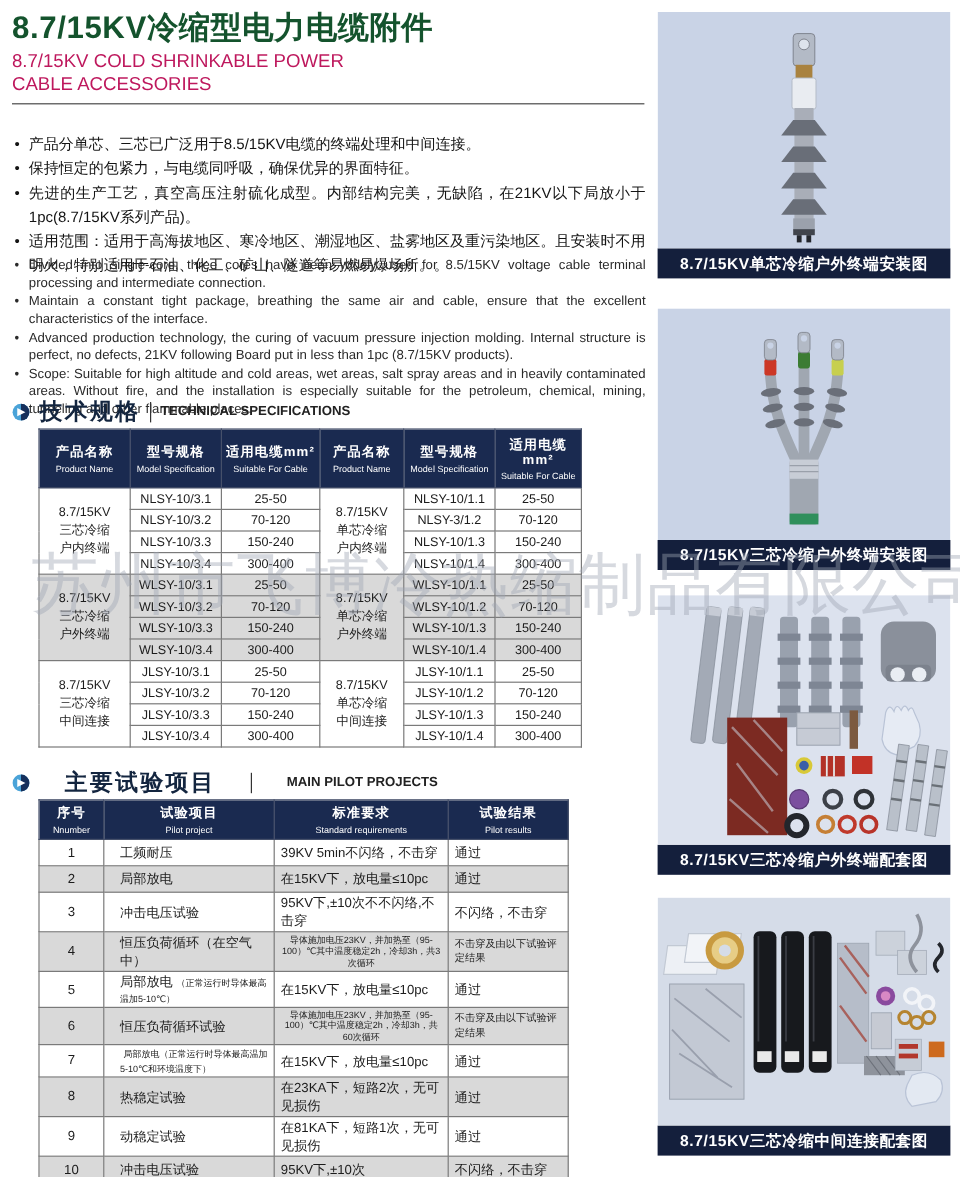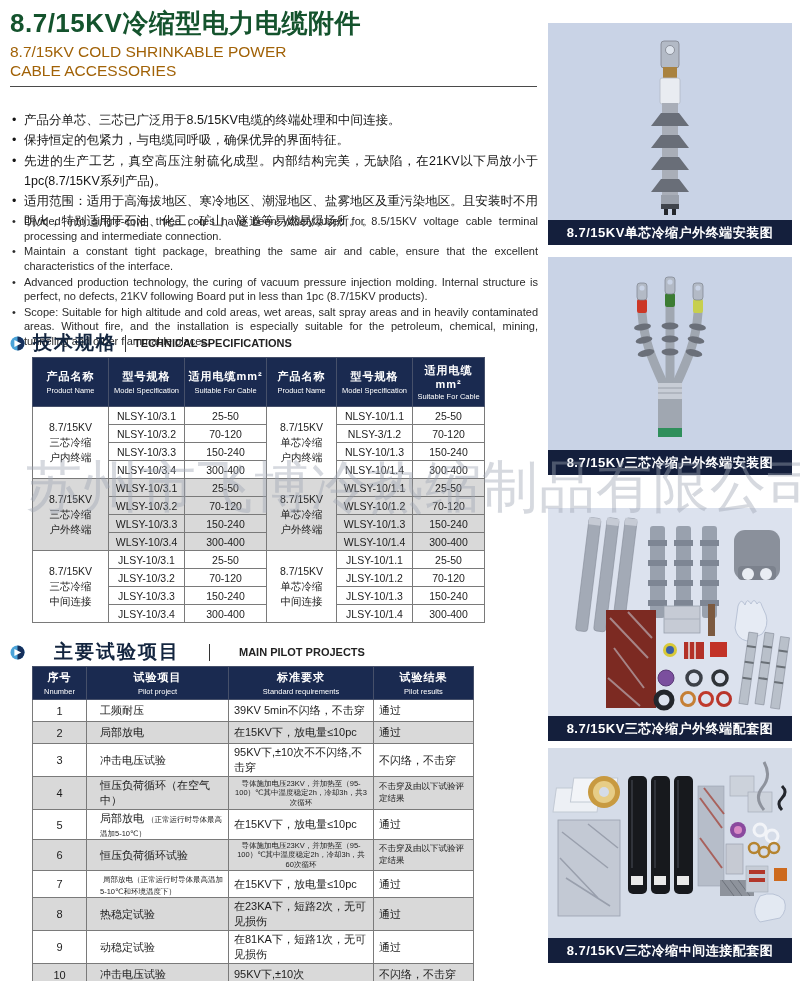--- a/index.html
+++ b/index.html
@@ -4,21 +4,21 @@
 <style>
   html,body{margin:0;padding:0;}
   body{
     width:800px;height:981px;background:#ffffff;position:relative;overflow:hidden;
     font-family:"Liberation Sans","DejaVu Sans",sans-serif;color:#1c1c1c;
   }
   .abs{position:absolute;}
 
   
   .title-zh{left:10px;top:6px;font-size:26px;font-weight:bold;color:#14532d;letter-spacing:0.5px;}
-  .title-en{left:10px;top:42px;font-size:15.5px;color:#a16207;line-height:1.25;}
+  .title-en{left:10px;top:42px;font-size:15.5px;color:#be185d;line-height:1.25;}
   .head-rule{left:10px;top:86px;width:527px;border-top:1.5px solid #4a4a4a;height:0;}
 
   
   .blist{list-style:none;margin:0;padding:0;}
   .blist li{position:relative;padding-left:14px;text-align:justify;}
   .blist li::before{content:"\2022";position:absolute;left:2px;}
   .zh-bullets{left:10px;top:110px;width:528px;font-size:12.5px;line-height:1.62;color:#141414;}
   .en-bullets{left:10px;top:214px;width:528px;font-size:11px;line-height:1.33;color:#2a2a2a;}
   .en-bullets li{margin-bottom:1px;}
 
@@ -52,21 +52,21 @@
   .pilot-table tr.shade td{background:#d9d9d9;}
   .pnote{font-size:7.5px;line-height:1.2;margin-left:3px;}
   .rnote{display:block;font-size:7.5px;line-height:1.25;text-align:center;}
   td.res.small{font-size:8.5px;}
 
   
   .figure{position:absolute;left:548px;width:244px;}
   .photo{display:block;}
   .caption{height:25px;background:#141f3c;color:#ffffff;font-size:13px;font-weight:bold;
            display:flex;align-items:center;justify-content:center;letter-spacing:0.5px;}
-  .fig1{top:23px;} .fig2{top:257px;} .fig3{top:496px;margin-top:12px;} .fig4{top:748px;}
+  .fig1{top:10px;} .fig2{top:257px;} .fig3{top:496px;} .fig4{top:748px;}
 
   
   .watermark{
     position:absolute;left:26px;top:450px;font-size:56px;white-space:nowrap;
     color:rgba(158,165,178,0.42);z-index:40;pointer-events:none;letter-spacing:1px;
   }
 </style>
 </head>
 <body>
 

